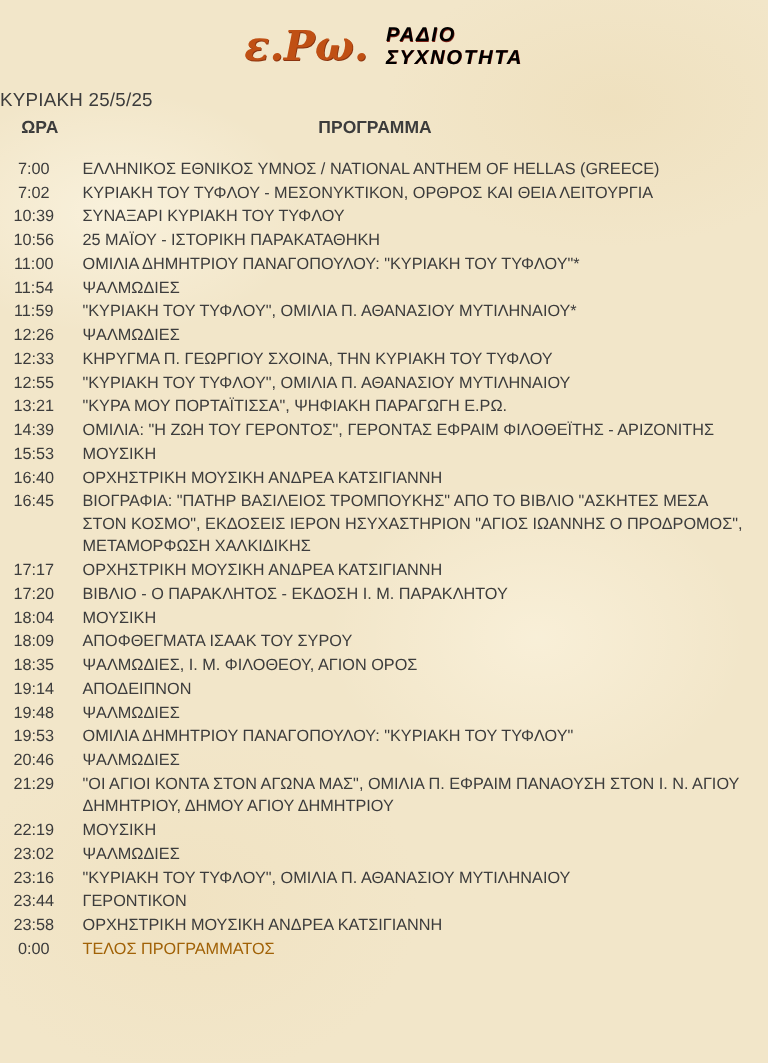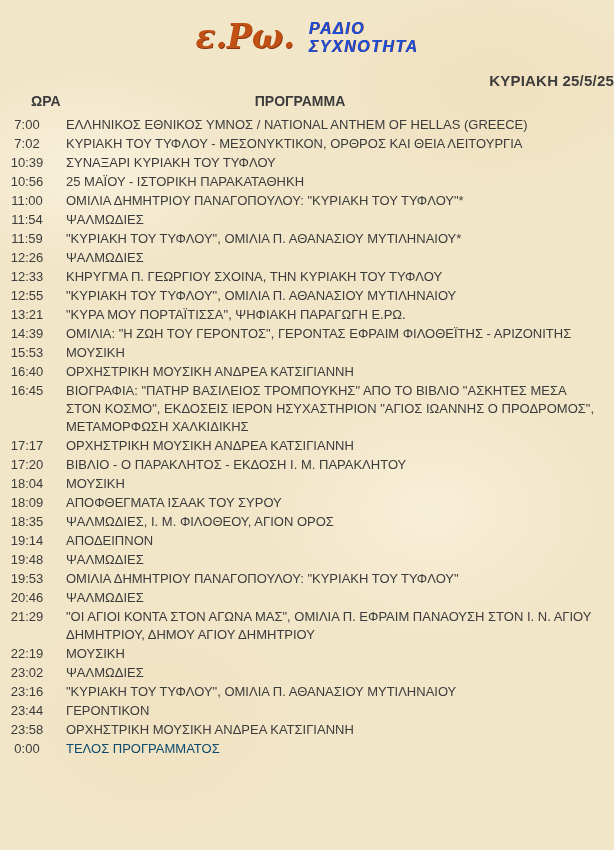--- a/index.html
+++ b/index.html
@@ -22,48 +22,48 @@
   .brand-logo{
     font-family:"DejaVu Serif",serif;
     font-style:italic;font-weight:bold;
     font-size:33px;line-height:1;
     color:#C05014;
     text-shadow:0.6px 0.6px 0 #8a3410;
     padding-bottom:4px;
   }
   .brand-name{
     font-weight:bold;font-style:italic;
-    color:#1d4ed8;
+    color:#000000;
     font-size:16px;line-height:18px;
     letter-spacing:1.5px;
     text-shadow:0.4px 0.4px 0 #7c1f15;
   }
 
   .date-title{
-    text-align:right;font-weight:bold;font-size:15px;
+    text-align:left;font-weight:normal;font-size:15px;
     margin-top:10px;letter-spacing:.2px;
   }
 
   
   .cols{position:relative;height:18px;margin-top:4px;}
-  .col-time{position:absolute;left:31px;top:0;font-weight:bold;font-size:14px;}
+  .col-time{position:absolute;left:17px;top:0;font-weight:bold;font-size:14px;}
   .col-prog{text-align:center;font-weight:bold;font-size:14px;margin-left:-14px;}
 
   
-  .schedule{margin-top:5px;padding-left:8px;padding-right:10px;}
+  .schedule{margin-top:15px;padding-left:8px;padding-right:10px;}
   .row{display:flex;margin-bottom:1px;}
   .time{
     width:38px;flex:0 0 38px;text-align:center;
     font-size:13px;line-height:18px;white-space:nowrap;
   }
   .prog{
     flex:1;margin-left:20px;
     font-size:13px;line-height:18px;
   }
-  .row.highlight .prog{color:#0c4a6e;}
+  .row.highlight .prog{color:#a16207;}
 </style>
 </head>
 <body>
 
 <div class="page">
 
   <div class="brand">
     <div class="brand-logo">ε.Ρω.</div>
     <div class="brand-name">
       <div>ΡΑΔΙΟ</div>

